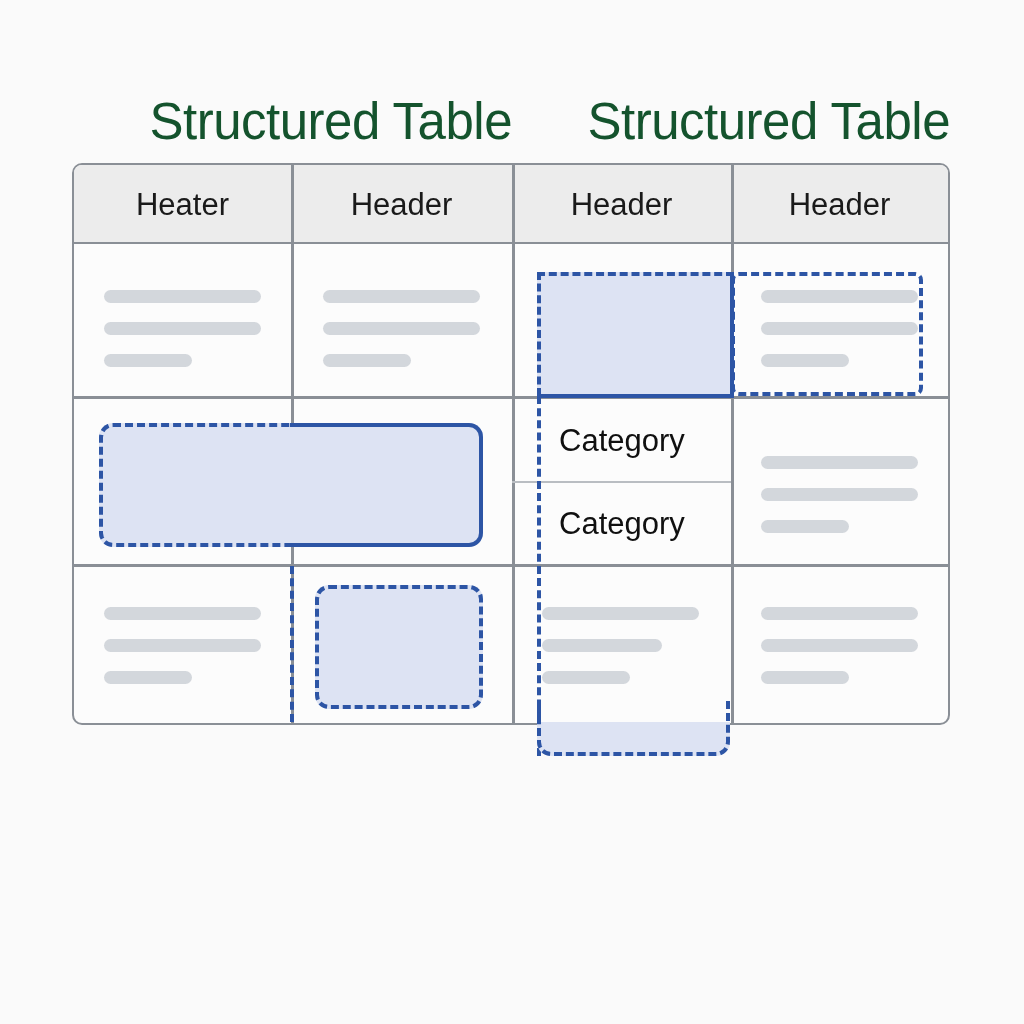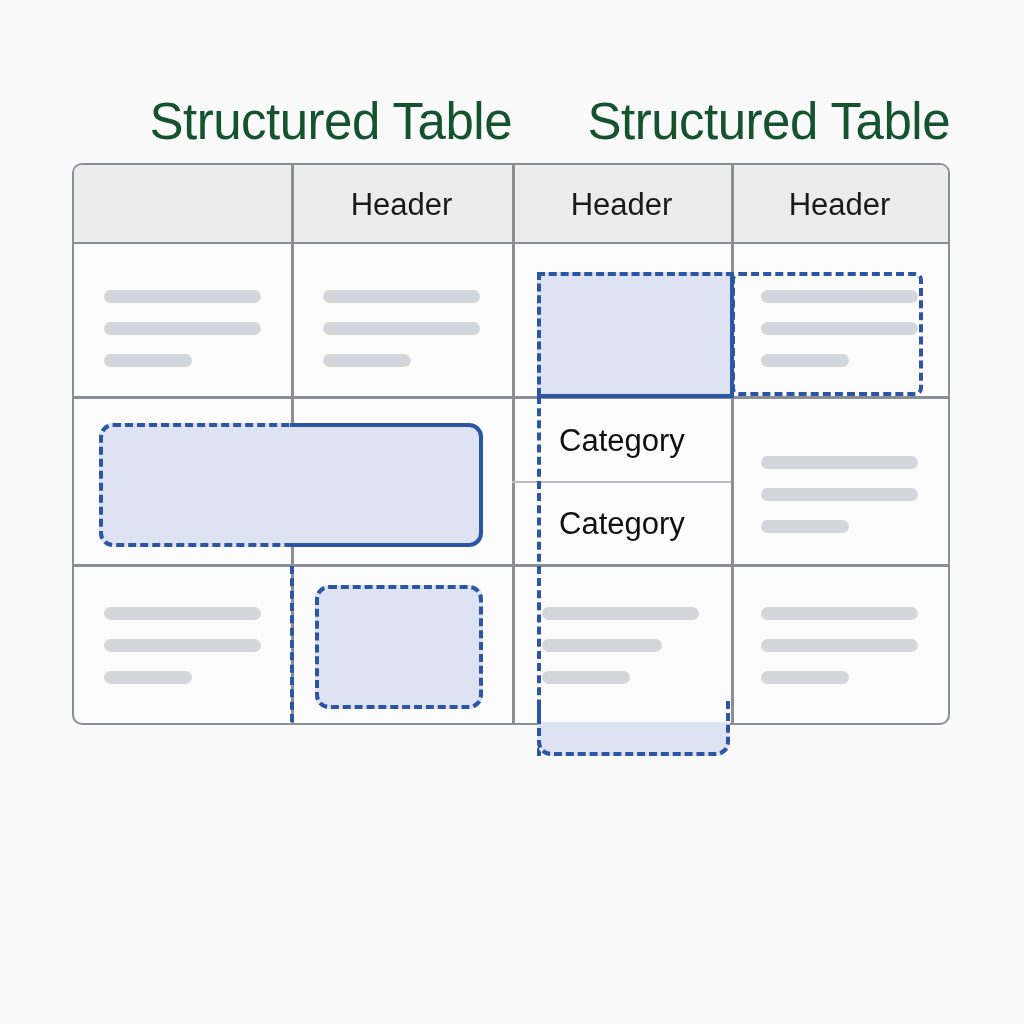--- a/index.html
+++ b/index.html
@@ -150,20 +150,21 @@
 <body>
 
 <div id="stage">
 
   <div class="col-title" id="title-structured">Structured Table</div>
   <div class="col-title" id="title-flattened">Structured Table</div>
 
   <div id="table-frame">
 
     <div class="header-band"></div>
+    <div class="header-cell" style="left:0px;   width:217px;">Heater</div>
     <div class="header-cell" style="left:217px; width:221px;">Header</div>
     <div class="header-cell" style="left:438px; width:219px;">Header</div>
     <div class="header-cell" style="left:657px; width:217px;">Header</div>
 
     <div class="vline" style="left:217px;"></div>
     <div class="vline" style="left:438px;"></div>
     <div class="vline" style="left:657px;"></div>
 
     <div class="hline" style="top:231px;"></div>
     <div class="hline" style="top:399px;"></div>

